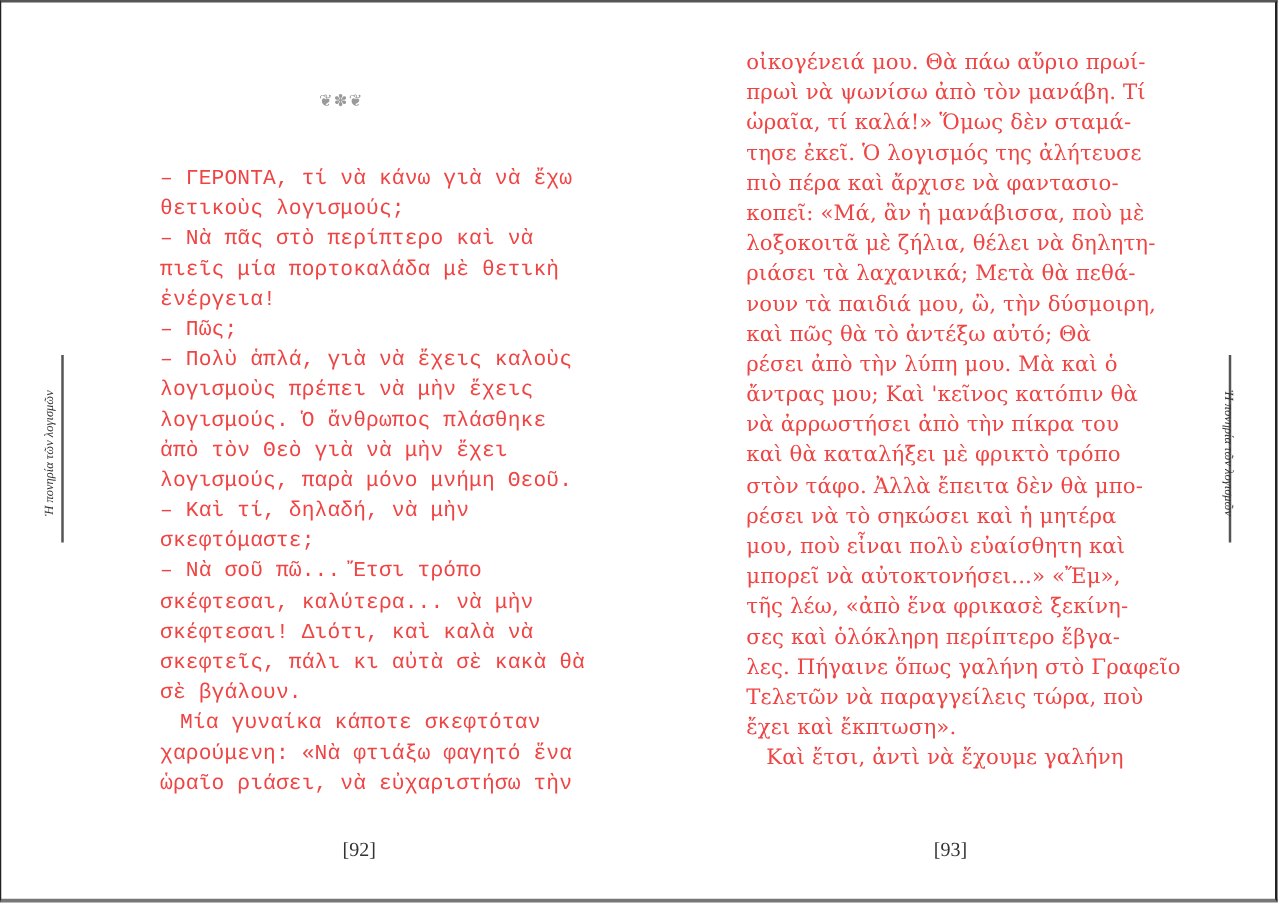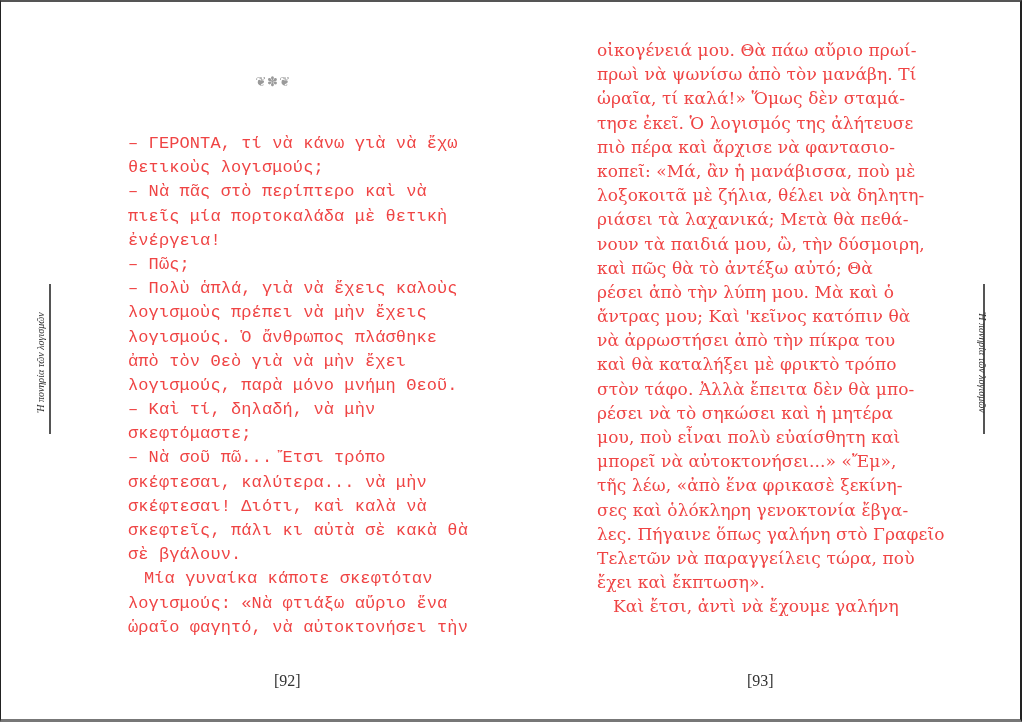--- a/index.html
+++ b/index.html
@@ -75,22 +75,22 @@
         <span class="line">ἀπὸ τὸν Θεὸ γιὰ νὰ μὴν ἔχει</span>
         <span class="line">λογισμούς, παρὰ μόνο μνήμη Θεοῦ.</span>
         <span class="line">– Καὶ τί, δηλαδή, νὰ μὴν</span>
         <span class="line">σκεφτόμαστε;</span>
         <span class="line">– Νὰ σοῦ πῶ... Ἔτσι τρόπο</span>
         <span class="line">σκέφτεσαι, καλύτερα... νὰ μὴν</span>
         <span class="line">σκέφτεσαι! Διότι, καὶ καλὰ νὰ</span>
         <span class="line">σκεφτεῖς, πάλι κι αὐτὰ σὲ κακὰ θὰ</span>
         <span class="line">σὲ βγάλουν.</span>
         <span class="line indent">Μία γυναίκα κάποτε σκεφτόταν</span>
-        <span class="line">λογισμούς: «Νὰ φτιάξω αὔριο ἕνα</span>
-        <span class="line">ὡραῖο φαγητό, νὰ αὐτοκτονήσει τὴν</span>
+        <span class="line">χαρούμενη: «Νὰ φτιάξω φαγητό ἕνα</span>
+        <span class="line">ὡραῖο ριάσει, νὰ εὐχαριστήσω τὴν</span>
       </div>
     <div class="page-number">[92]</div>
   </div>
 
   <div class="page page-right">
     <div class="text-block" id="right-text">
         <span class="line">οἰκογένειά μου. Θὰ πάω αὔριο πρωί-</span>
         <span class="line">πρωὶ νὰ ψωνίσω ἀπὸ τὸν μανάβη. Τί</span>
         <span class="line">ὡραῖα, τί καλά!» Ὅμως δὲν σταμά-</span>
         <span class="line">τησε ἐκεῖ. Ὁ λογισμός της ἀλήτευσε</span>
@@ -102,21 +102,21 @@
         <span class="line">καὶ πῶς θὰ τὸ ἀντέξω αὐτό; Θὰ</span>
         <span class="line">ρέσει ἀπὸ τὴν λύπη μου. Μὰ καὶ ὁ</span>
         <span class="line">ἄντρας μου; Καὶ 'κεῖνος κατόπιν θὰ</span>
         <span class="line">νὰ ἀρρωστήσει ἀπὸ τὴν πίκρα του</span>
         <span class="line">καὶ θὰ καταλήξει μὲ φρικτὸ τρόπο</span>
         <span class="line">στὸν τάφο. Ἀλλὰ ἔπειτα δὲν θὰ μπο-</span>
         <span class="line">ρέσει νὰ τὸ σηκώσει καὶ ἡ μητέρα</span>
         <span class="line">μου, ποὺ εἶναι πολὺ εὐαίσθητη καὶ</span>
         <span class="line">μπορεῖ νὰ αὐτοκτονήσει...» «Ἔμ»,</span>
         <span class="line">τῆς λέω, «ἀπὸ ἕνα φρικασὲ ξεκίνη-</span>
-        <span class="line">σες καὶ ὁλόκληρη γενοκτονία ἔβγα-</span>
+        <span class="line">σες καὶ ὁλόκληρη περίπτερο ἔβγα-</span>
         <span class="line">λες. Πήγαινε ὅπως γαλήνη στὸ Γραφεῖο</span>
         <span class="line">Τελετῶν νὰ παραγγείλεις τώρα, ποὺ</span>
         <span class="line">ἔχει καὶ ἔκπτωση».</span>
         <span class="line indent">Καὶ ἔτσι, ἀντὶ νὰ ἔχουμε γαλήνη</span>
       </div>
     <div class="rh-rule"></div>
     <div class="running-head">
       <span class="rh-text">Ἡ πονηρία τῶν λογισμῶν</span>
     </div>
     <div class="page-number">[93]</div>

